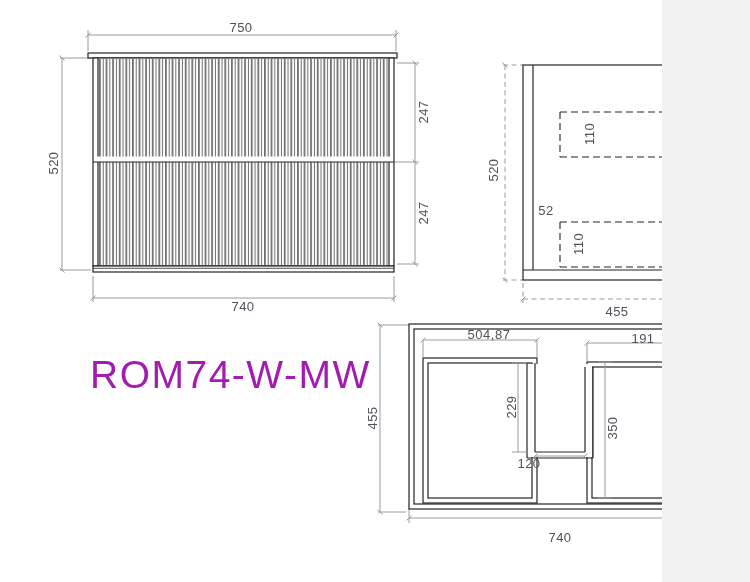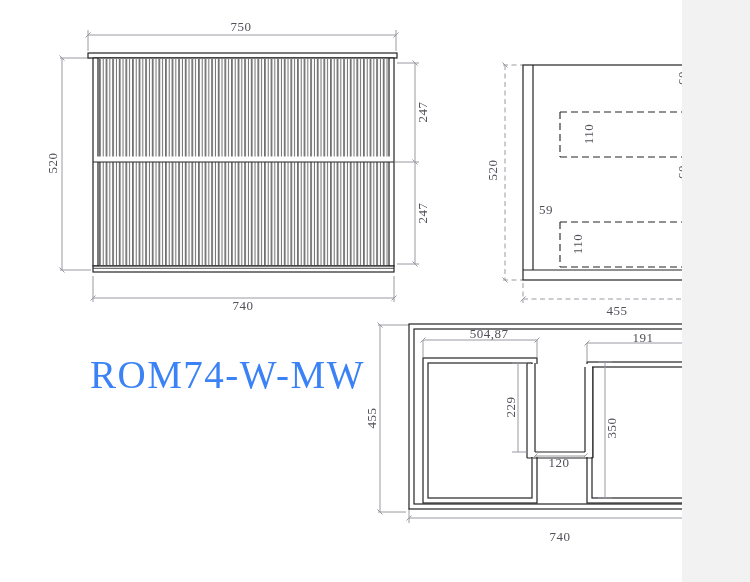--- a/index.html
+++ b/index.html
@@ -1,29 +1,29 @@
 <!DOCTYPE html>
 <html><head>
 <meta charset="utf-8">
 <style>
   html,body{margin:0;padding:0;background:#f2f2f2;}
   #canvas{position:relative;width:662px;height:582px;background:#ffffff;overflow:hidden;
-          font-family:Liberation Serif, serif;padding-left:20px;}
+          font-family:Liberation Sans, sans-serif;}
   svg{position:absolute;}
   .dk  {stroke:#242424;stroke-width:1.2;fill:none;}
   .dkf {stroke:#242424;stroke-width:1.2;fill:#ffffff;}
   .thn {stroke:#242424;stroke-width:0.8;fill:none;}
   .dd  {stroke:#242424;stroke-width:1.1;stroke-dasharray:7 4;fill:none;}
   .g   {stroke:#9a9aa2;stroke-width:1;fill:none;}
   .gd  {stroke:#9a9aa2;stroke-width:1;stroke-dasharray:5 3.5;fill:none;}
   .wht {fill:#ffffff;stroke:none;}
   .dim {position:absolute;font-size:13px;letter-spacing:0.5px;color:#50505a;
         transform:translate(-50%,-50%);white-space:nowrap;}
   .dim.v{transform:translate(-50%,-50%) rotate(-90deg);}
-  .model{position:absolute;font-size:39px;line-height:39px;letter-spacing:1.5px;color:#3b82f6;}
+  .model{position:absolute;font-size:39px;line-height:39px;letter-spacing:1.5px;color:#a21caf;}
 </style>
 </head>
 <body>
 
 <div id="canvas">
 
   <svg style="left:20px;top:10px" width="430" height="310" viewBox="20 10 430 310">
     <defs>
       <marker id="tkF" markerWidth="9" markerHeight="9" refX="4.5" refY="4.5" orient="auto">
         <path d="M2,7 L7,2" stroke="#9a9aa2" stroke-width="1" fill="none"></path>
@@ -155,27 +155,27 @@
   <span class="dim" style="left:241px;top:27px">750</span>
   <span class="dim v" style="left:53px;top:163px">520</span>
   <span class="dim v" style="left:423px;top:112px">247</span>
   <span class="dim v" style="left:423px;top:213px">247</span>
   <span class="dim" style="left:243px;top:306px">740</span>
 
   <span class="dim v" style="left:493px;top:170px">520</span>
   <span class="dim v" style="left:683px;top:78px">60</span>
   <span class="dim v" style="left:683px;top:172px">60</span>
   <span class="dim v" style="left:589px;top:134px">110</span>
-  <span class="dim" style="left:546px;top:210px">59</span>
+  <span class="dim" style="left:546px;top:210px">52</span>
   <span class="dim v" style="left:578px;top:244px">110</span>
   <span class="dim" style="left:617px;top:311px">455</span>
 
   <span class="dim" style="left:489px;top:334px">504,87</span>
   <span class="dim" style="left:643px;top:338px">191</span>
   <span class="dim v" style="left:511px;top:407px">229</span>
   <span class="dim v" style="left:612px;top:428px">350</span>
-  <span class="dim" style="left:559px;top:463px">120</span>
+  <span class="dim" style="left:529px;top:463px">120</span>
   <span class="dim v" style="left:372px;top:418px">455</span>
   <span class="dim" style="left:560px;top:537px">740</span>
 
   <div class="model" style="left:90px;top:355px">ROM74-W-MW</div>
 
 </div>
 
 </body></html>

